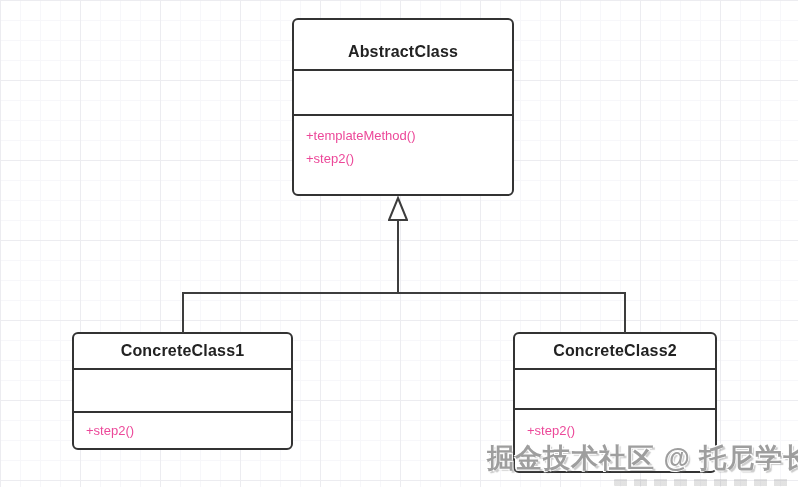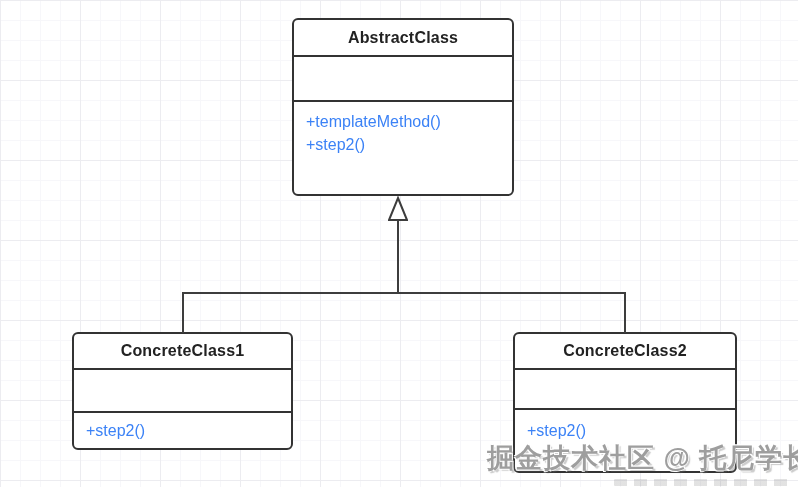--- a/index.html
+++ b/index.html
@@ -32,21 +32,21 @@
     letter-spacing:0.2px;
   }
   .uml-attrs{
     box-sizing:border-box;
     border-bottom:2px solid #333333;
   }
   .uml-methods{
     box-sizing:border-box;
     flex:1;
     padding:8px 12px 2px 12px;
-    font-size:16px;line-height:23px;color:#3b82f6;
+    font-size:13px;line-height:23px;color:#ec4899;
   }
   .uml-methods .m{white-space:nowrap;}
   .conn{position:absolute;background:#3d3d3d;}
   .arrowhead{position:absolute;left:388px;top:196px;width:20px;height:26px;}
   .watermark{
     position:absolute;left:487px;top:440px;z-index:5;
     font-size:27px;font-weight:bold;letter-spacing:1px;white-space:nowrap;
     color:#9e9e9e;
     text-shadow:-1px -1px 0 #ffffff, 1px -1px 0 #ffffff, -1px 1px 0 #ffffff, 2px 2px 1px rgba(110,110,110,0.35);
   }
@@ -55,37 +55,37 @@
     background:repeating-linear-gradient(to right, rgba(140,140,140,0.45) 0 13px, transparent 13px 20px);
     opacity:0.55;border-radius:1px;
   }
 </style>
 </head>
 <body>
 
 <div class="canvas">
 
   <div class="uml-box" style="left:292px;top:18px;width:222px;height:178px;">
-    <div class="uml-title" style="height:37px;">AbstractClass</div>
+    <div class="uml-title" style="height:37px;margin-top:14px;">AbstractClass</div>
     <div class="uml-attrs" style="height:45px;"></div>
     <div class="uml-methods">
       <div class="m">+templateMethod()</div>
       <div class="m">+step2()</div>
     </div>
   </div>
 
   <div class="uml-box" style="left:72px;top:332px;width:221px;height:118px;">
     <div class="uml-title" style="height:36px;">ConcreteClass1</div>
     <div class="uml-attrs" style="height:43px;"></div>
     <div class="uml-methods" style="padding-top:6px;">
       <div class="m">+step2()</div>
     </div>
   </div>
 
-  <div class="uml-box" style="left:513px;top:332px;width:224px;height:141px;">
+  <div class="uml-box" style="left:513px;top:332px;width:204px;height:141px;">
     <div class="uml-title" style="height:36px;">ConcreteClass2</div>
     <div class="uml-attrs" style="height:40px;"></div>
     <div class="uml-methods" style="padding-top:9px;">
       <div class="m">+step2()</div>
     </div>
   </div>
 
   <div class="conn" style="left:397px;top:221px;width:2px;height:72px;"></div>
 
   <div class="conn" style="left:182px;top:292px;width:444px;height:2px;"></div>

